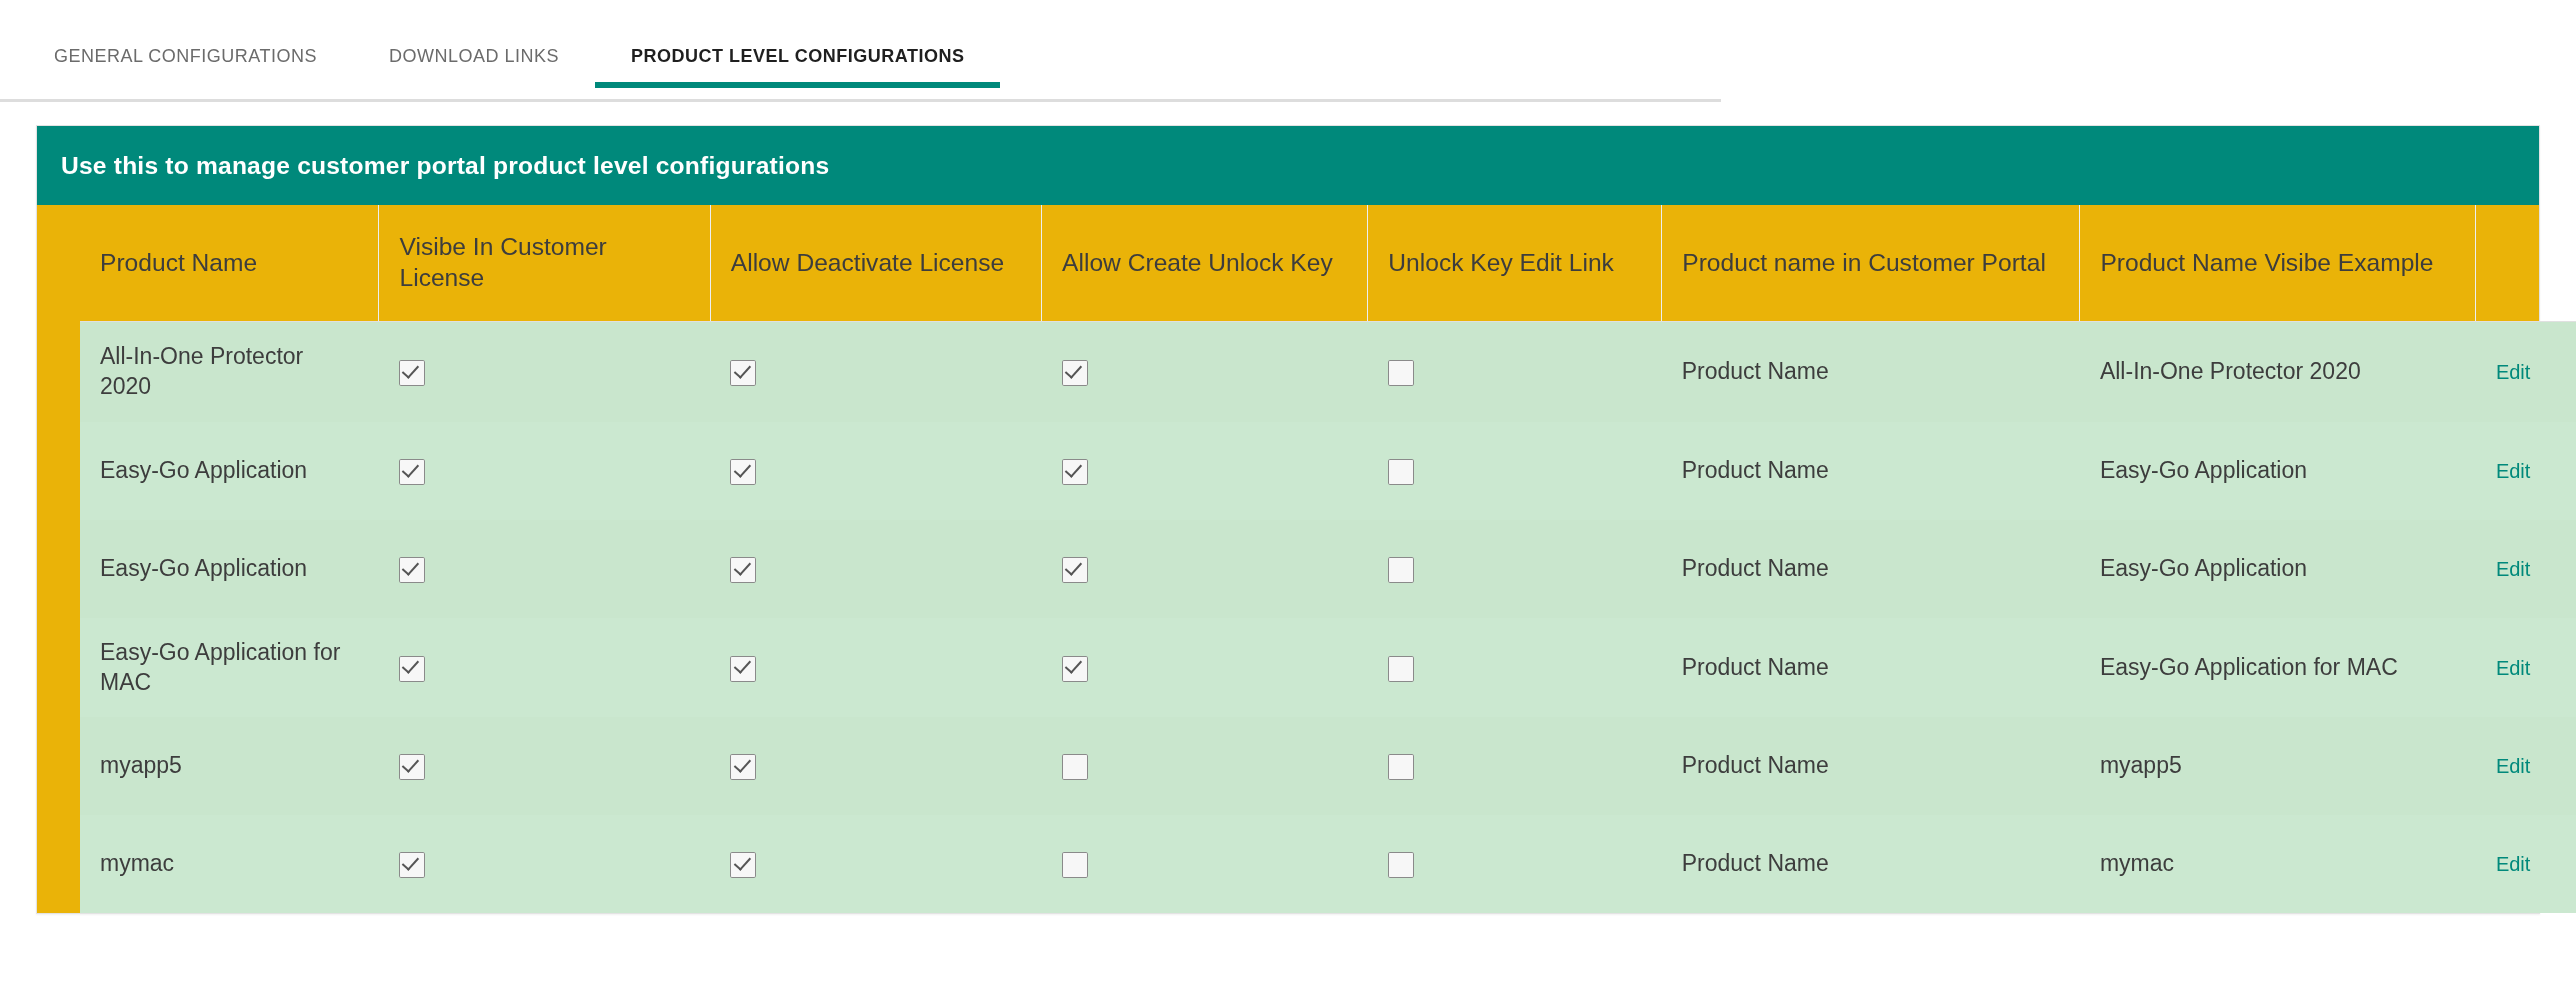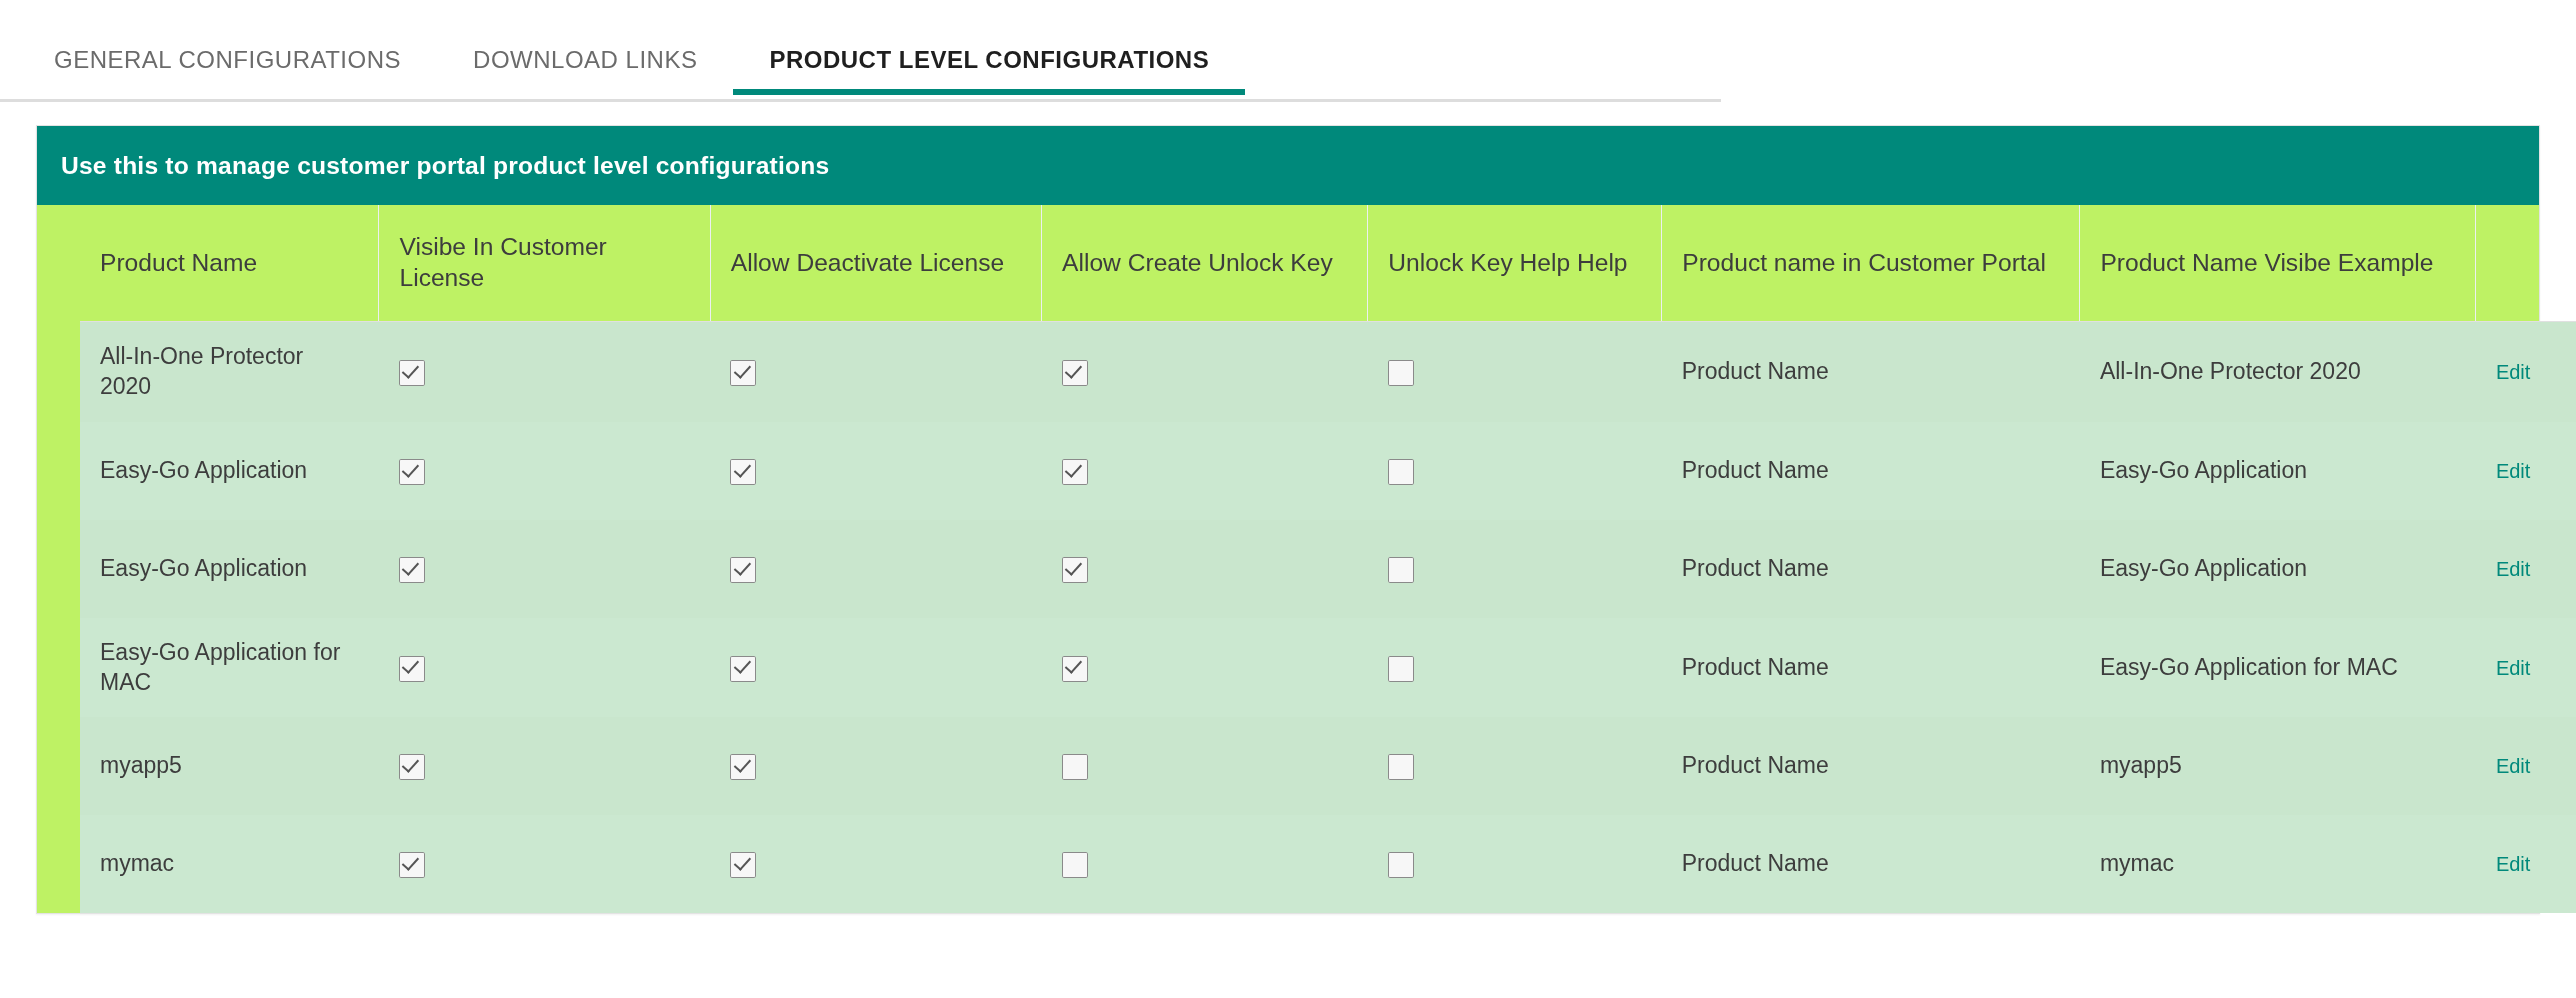--- a/index.html
+++ b/index.html
@@ -36,21 +36,21 @@
     position: absolute;
     left: 0px;
     bottom: 7.3px;
     width: 1721px;
     height: 2.7px;
     background: #dddddd;
   }
   .tab {
     position: relative;
     padding: 46px 36px 25.5px 36px;
-    font-size: 24px;
+    font-size: 18px;
     letter-spacing: 0.5px;
     color: #6b6b6b;
     text-transform: uppercase;
     cursor: pointer;
     white-space: nowrap;
   }
   .tab.active {
     color: #1f1f1f;
     font-weight: bold;
   }
@@ -63,21 +63,21 @@
     height: 5.5px;
     background: #00897b;
     z-index: 2;
   }
 
   
   .panel {
     position: relative;
     margin: 16.4px 36px 0 36px;
     border: 0.9px solid #e3e3e3;
-    background: #bef264;
+    background: #eab308;
     box-shadow: 0 0.9px 1.8px rgba(0,0,0,0.06);
   }
   .panel-header {
     background: #00897b;
     color: #ffffff;
     font-size: 24.6px;
     font-weight: bold;
     padding: 25.5px 24px;
     letter-spacing: 0.2px;
   }
@@ -188,21 +188,21 @@
           <col class="col-6">
           <col class="col-7">
           <col class="col-8">
       </colgroup>
       <thead>
         <tr>
           <th>Product Name</th>
           <th>Visibe In Customer License</th>
           <th>Allow Deactivate License</th>
           <th>Allow Create Unlock Key</th>
-          <th>Unlock Key Help Help</th>
+          <th>Unlock Key Edit Link</th>
           <th>Product name in Customer Portal</th>
           <th>Product Name Visibe Example</th>
           <th></th>
         </tr>
       </thead>
       <tbody id="table-body">
           <tr class="row-band">
             <td>All-In-One Protector 2020</td>
             <td class="cell-center"><span class="cb checked"></span></td>
             <td class="cell-center"><span class="cb checked"></span></td>

